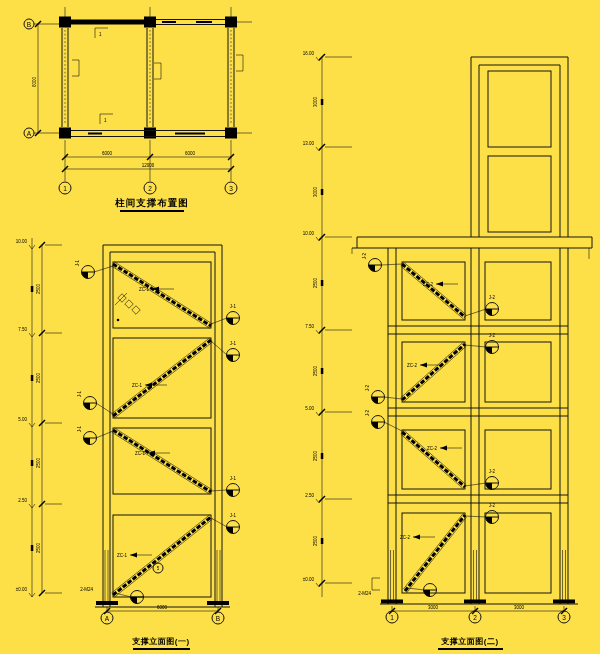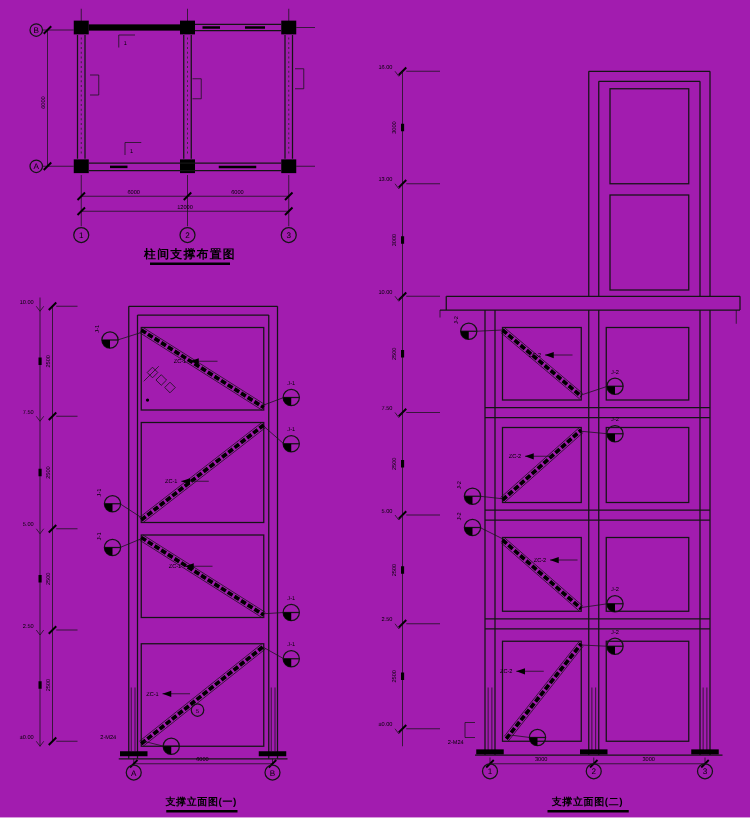--- a/index.html
+++ b/index.html
@@ -1,16 +1,16 @@
 <!DOCTYPE html>
 <html><head>
 <meta charset="utf-8">
 <style>
   html,body{margin:0;padding:0;background:#fff;}
-  .canvas{position:relative;width:600px;height:654px;background:#a21caf;overflow:hidden;}
+  .canvas{position:relative;width:600px;height:654px;background:#fde047;overflow:hidden;}
   svg{display:block;}
   .ln{stroke:#141414;stroke-width:1;fill:none;}
   .hair{stroke:#141414;stroke-width:0.6;fill:none;}
   .thk2{stroke:#000;stroke-width:2;fill:none;}
   .blk{fill:#000;stroke:none;}
   .dotl{stroke:#2a2a2a;stroke-width:0.7;stroke-dasharray:1.6 2.2;fill:none;}
   .bracec{stroke:#000;stroke-width:3;stroke-dasharray:4.5 1.8;fill:none;}
   .tick{stroke:#000;stroke-width:1.5;fill:none;}
   text{font-family:"Liberation Sans",sans-serif;fill:#000;}
   .tiny{font-size:4.5px;}

